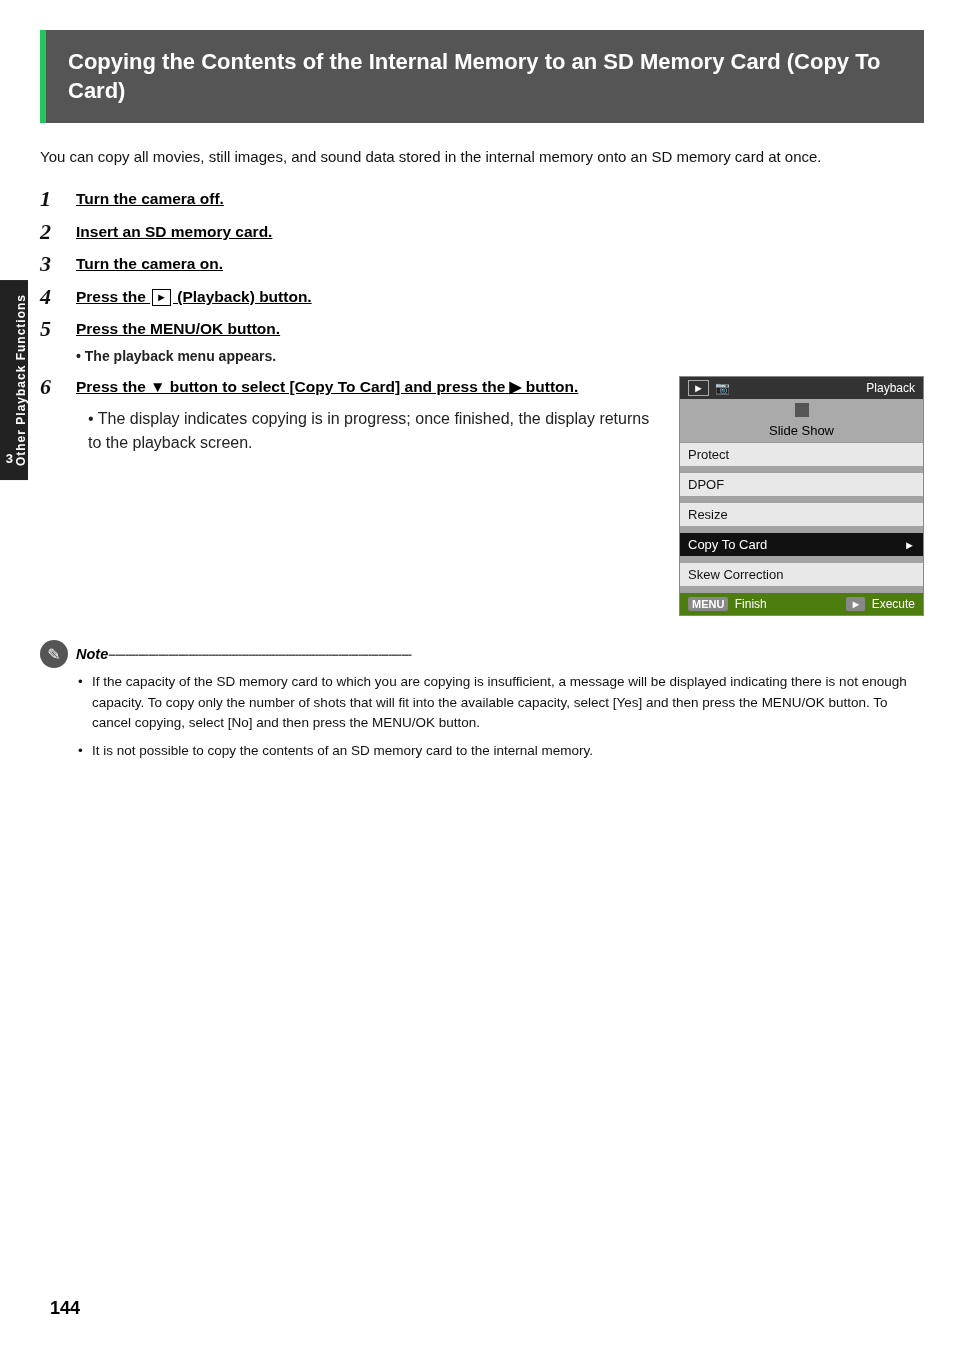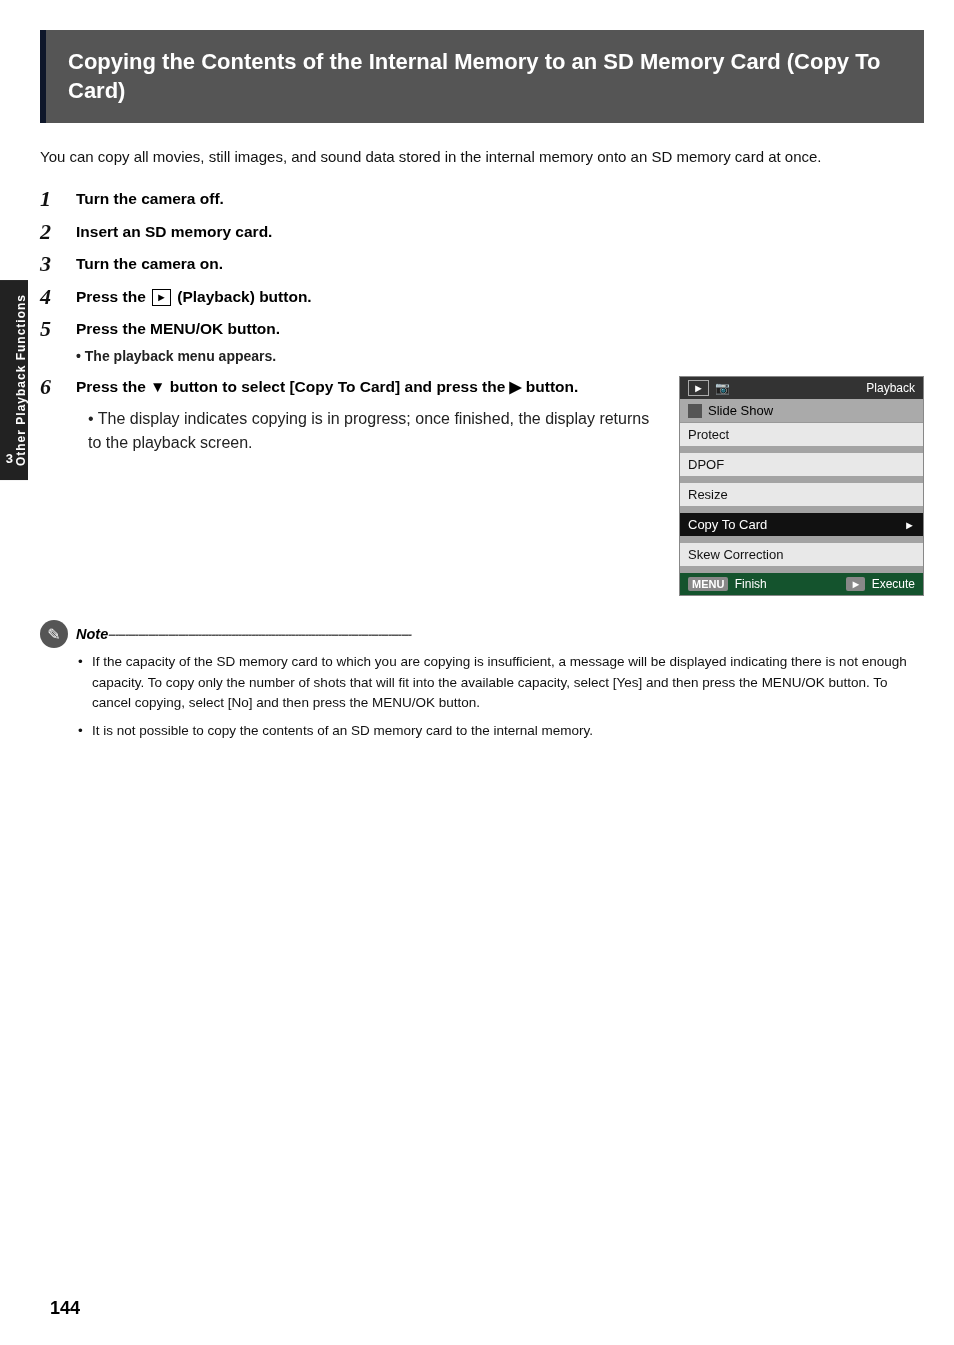--- a/index.html
+++ b/index.html
@@ -43,21 +43,21 @@
       margin-left: 40px;
       margin-right: 30px;
       padding-top: 30px;
     }
 
     
     .title-box {
       background: #555;
       padding: 18px 22px;
       margin-bottom: 22px;
-      border-left: 6px solid #0f172a;
+      border-left: 6px solid #22c55e;
     }
     .title-box h1 {
       color: #fff;
       font-size: 22px;
       font-weight: bold;
       font-family: Arial Black, Arial, sans-serif;
       line-height: 1.3;
     }
 
     
@@ -84,20 +84,21 @@
       font-size: 22px;
       min-width: 36px;
       color: #111;
       line-height: 1.2;
     }
     .step-text {
       font-size: 15.5px;
       font-weight: bold;
       line-height: 1.4;
       padding-top: 2px;
+      text-decoration: underline;
     }
     .step-text .inline-icon {
       display: inline-block;
       border: 1.5px solid #000;
       padding: 0 3px;
       font-size: 11px;
       font-weight: normal;
       vertical-align: middle;
       margin: 0 2px;
     }
@@ -163,21 +164,21 @@
     .menu-item.highlighted {
       background: #111;
       color: #fff;
     }
     .menu-item .menu-icon {
       font-size: 11px;
     }
     .menu-footer {
       display: flex;
       justify-content: space-between;
-      background: #14532d;
+      background: #4d7c0f;
       color: #fff;
       padding: 4px 8px;
       font-size: 12px;
     }
     .menu-footer .menu-key {
       background: #888;
       color: #fff;
       padding: 1px 4px;
       font-size: 11px;
       font-weight: bold;
@@ -185,20 +186,21 @@
       border-radius: 2px;
     }
     .menu-first-item {
       background: #aaa;
       padding: 4px 8px;
       display: flex;
       align-items: center;
       gap: 6px;
       font-size: 13px;
       border-bottom: 1px solid #999;
+      flex-direction: column;
     }
     .menu-first-item .small-sq {
       width: 14px;
       height: 14px;
       background: #555;
       display: inline-block;
     }
 
     
     .step-bullet {

